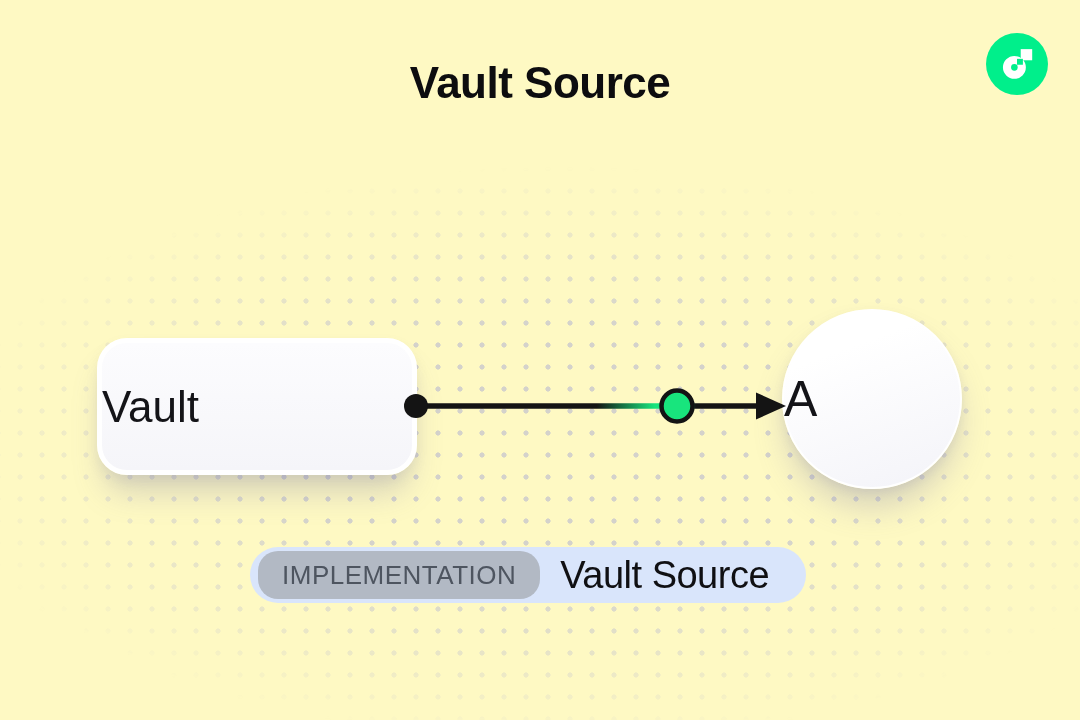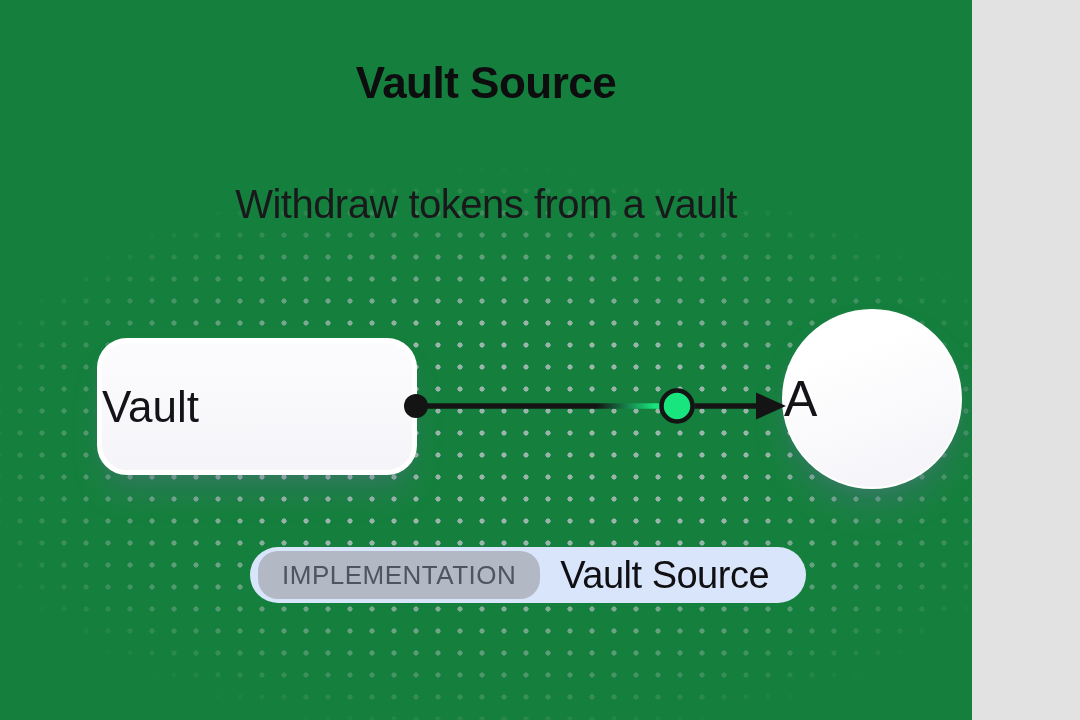--- a/index.html
+++ b/index.html
@@ -1,22 +1,22 @@
 <!DOCTYPE html>
 <html><head>
 <meta charset="utf-8">
 <style>
   html, body { margin: 0; padding: 0; }
   body { font-family: "Liberation Sans", sans-serif; background: #e2e2e2; }
 
   .canvas {
     position: relative;
-    width: 972px;
+    width: 1080px;
     height: 720px;
-    background: #15803d;
+    background: #fef9c3;
     overflow: hidden;
   }
 
   
   .dots {
     position: absolute;
     inset: 0;
     background-image: radial-gradient(circle, #c6c6ce 2.3px, rgba(198,198,206,0) 2.9px);
     background-size: 22px 22px;
     background-position: 9px 4px;
@@ -143,21 +143,20 @@
 </style>
 </head>
 <body>
 
 <div class="canvas">
 
   <div class="dots"></div>
 
   <h1 class="title">Vault Source</h1>
 
-  <p class="subtitle">Withdraw tokens from a vault</p>
 
   <div class="logo">
     <svg viewBox="0 0 100 100">
       <circle cx="50" cy="50" r="50" fill="#00EF8B"></circle>
       <path fill="#FFFFFF" fill-rule="evenodd" d="M45.8 36.9 a18.5 18.5 0 1 0 0 37 a18.5 18.5 0 1 0 0 -37 Z
                M45.8 50 a5.4 5.4 0 1 1 0 10.8 a5.4 5.4 0 1 1 0 -10.8 Z"></path>
       <rect x="56" y="26" width="18.5" height="18" fill="#FFFFFF"></rect>
       <rect x="50" y="41.7" width="9.5" height="9.5" fill="#00EF8B"></rect>
     </svg>
   </div>

